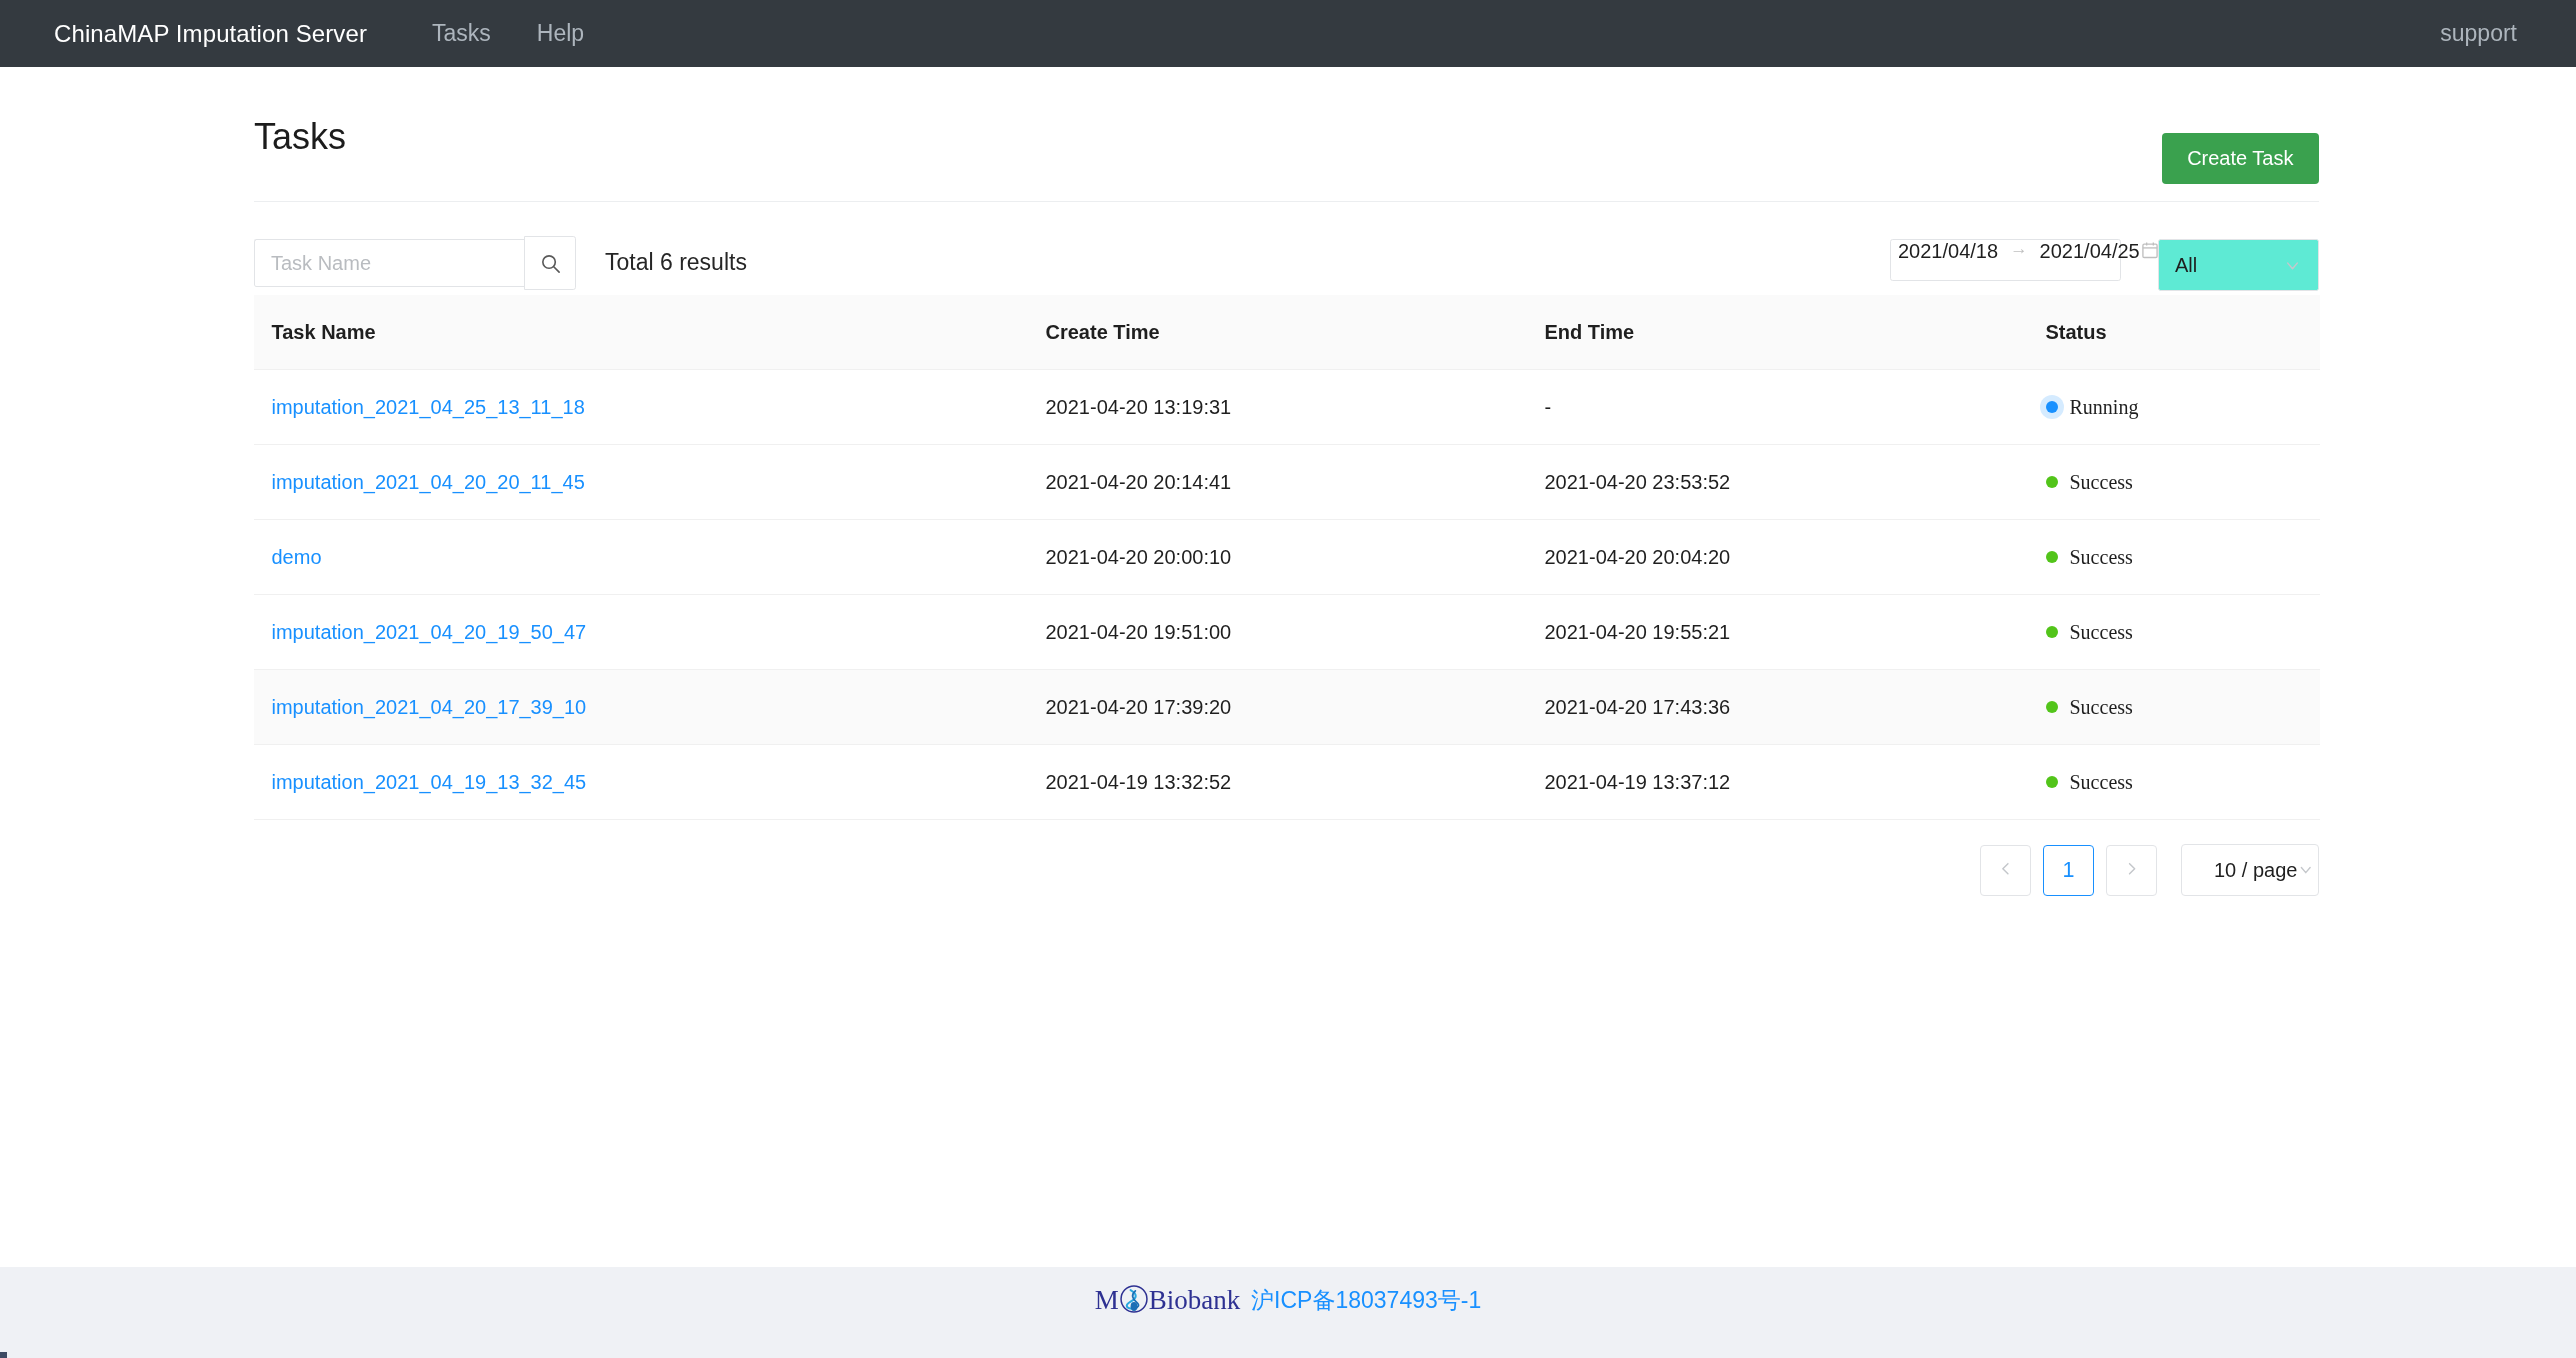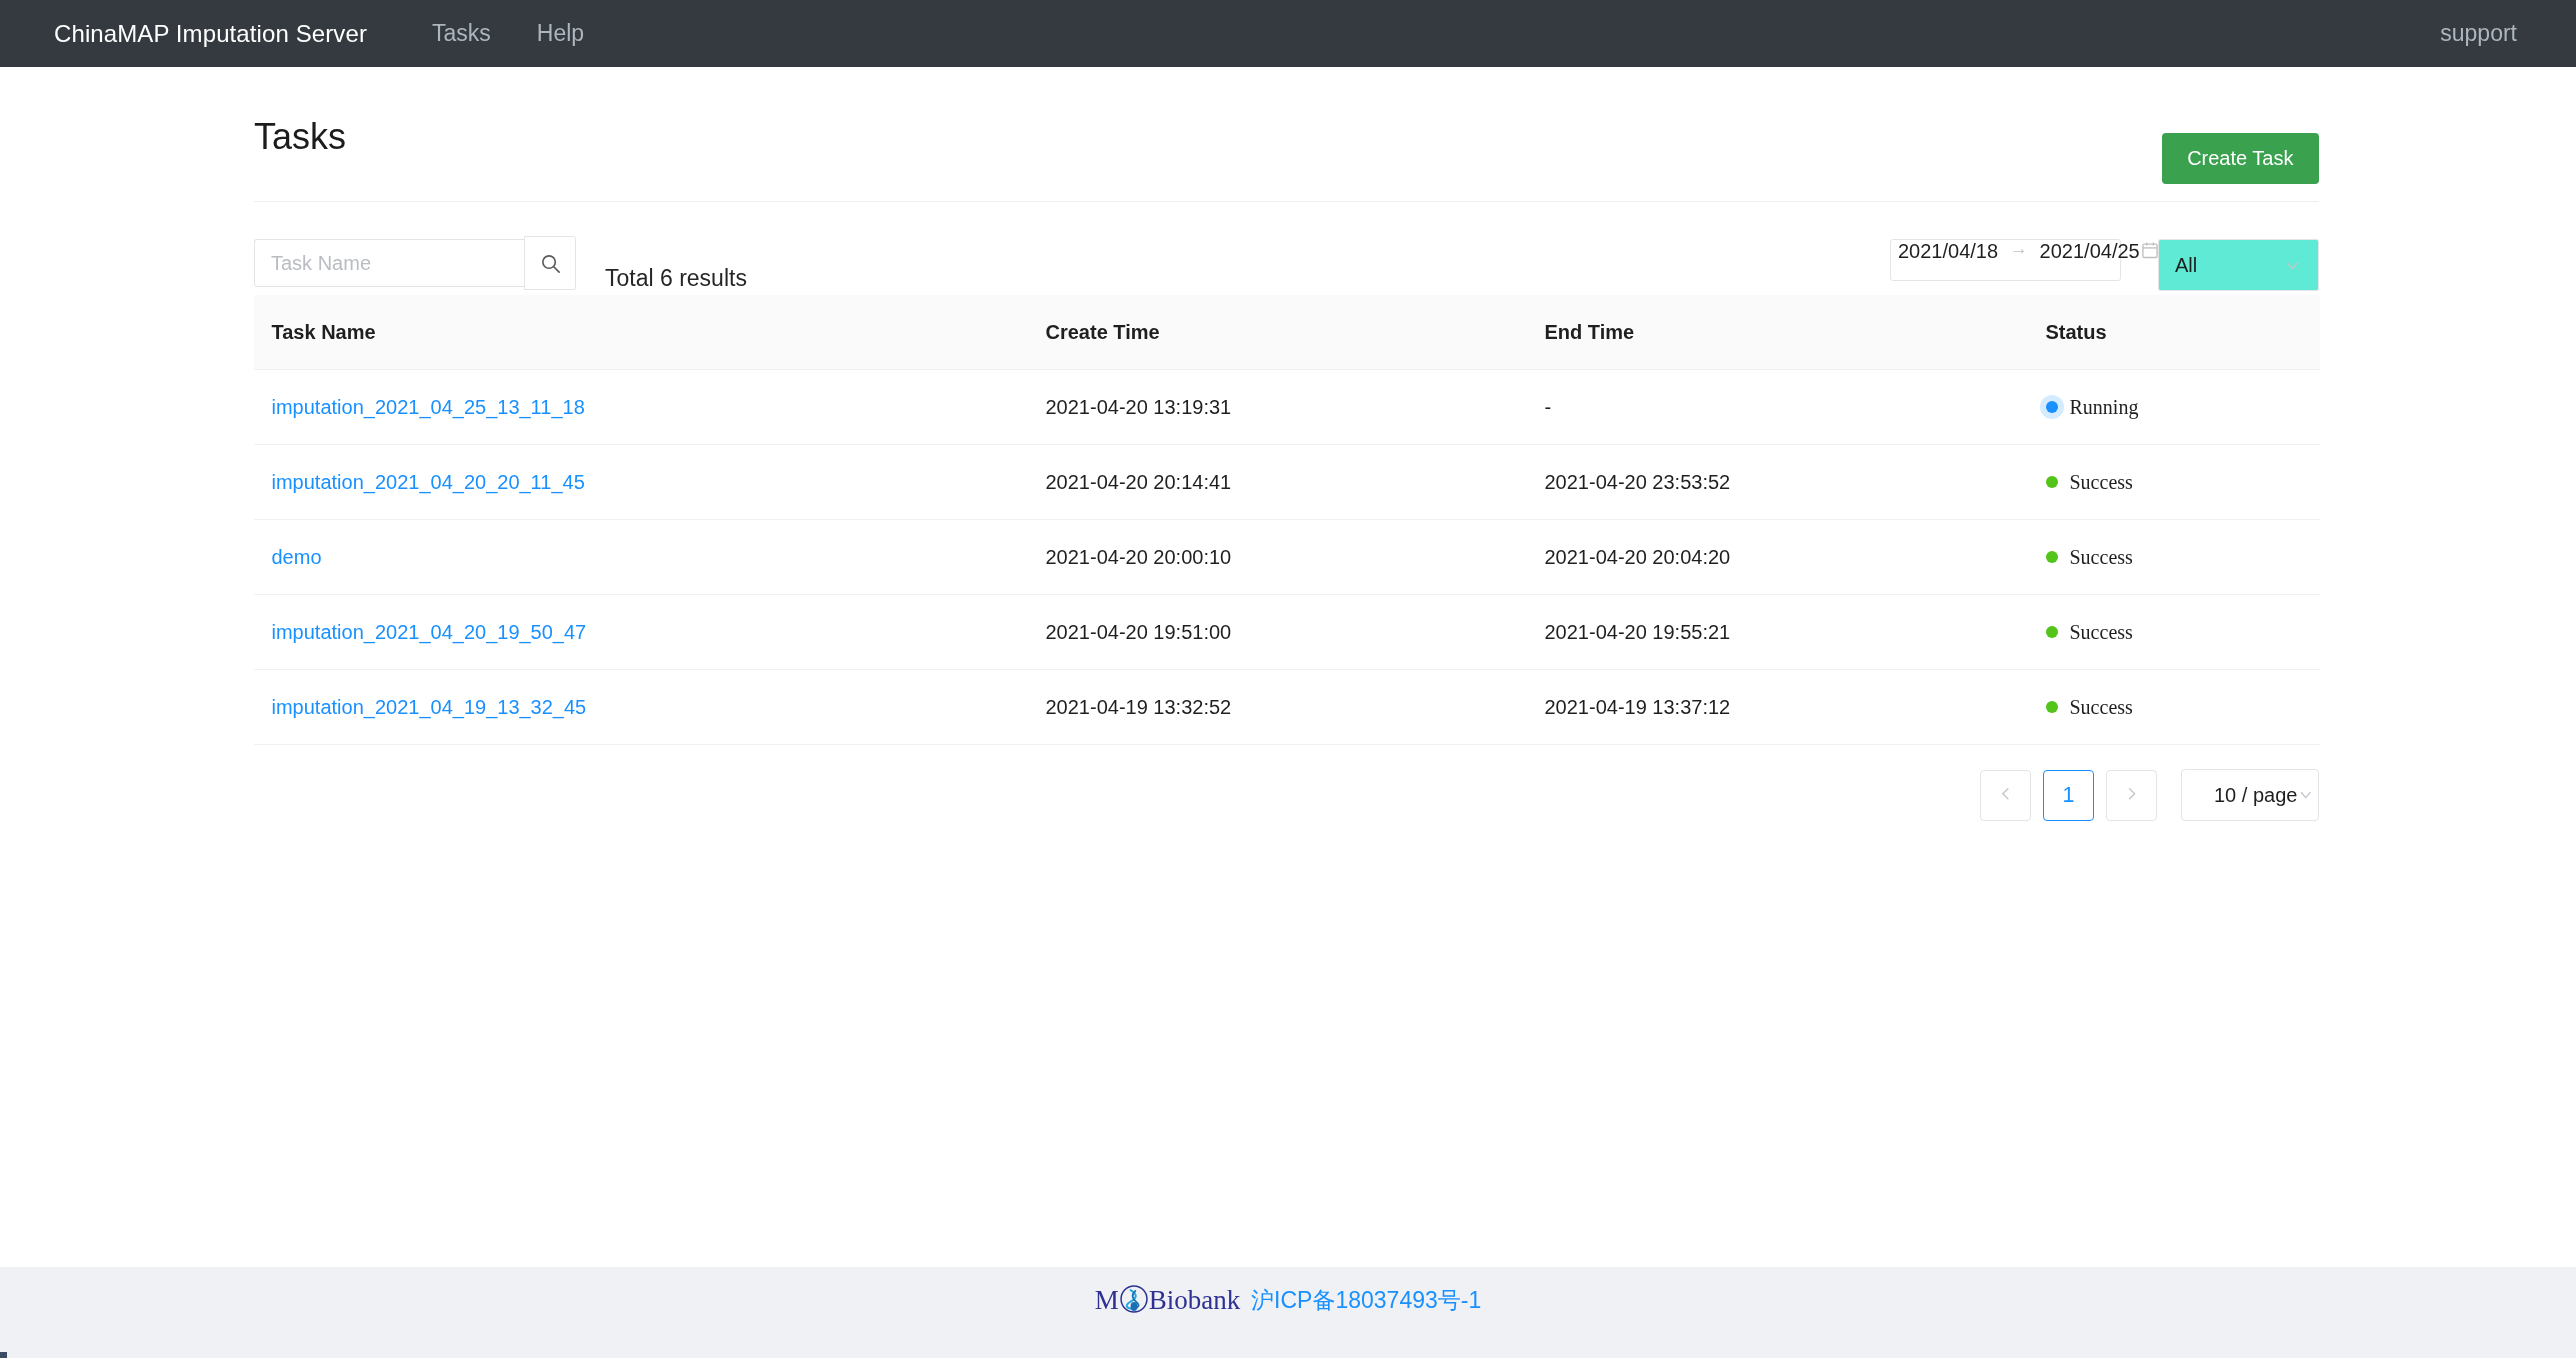--- a/index.html
+++ b/index.html
@@ -158,21 +158,21 @@
     display: flex;
     align-items: center;
     justify-content: center;
     cursor: pointer;
   }
   .search-btn svg { display: block; }
 
   .total-results {
     position: absolute;
     left: 351px;
-    top: 64px;
+    top: 48px;
     font-size: 23px;
     color: #262626;
     white-space: nowrap;
   }
 
   .date-range {
     position: absolute;
     right: 198px;
     top: 38px;
     width: 231px;
@@ -510,20 +510,33 @@
               <td class="td col-end">2021-04-20 19:55:21</td>
               <td class="td col-status">
                 <div class="status-cell">
                   <span class="dot-wrap">
                     <span class="dot success"></span>
                   </span>
                   <span class="status-text">Success</span>
                 </div>
               </td>
             </tr>
+            <tr class="trow hovered">
+              <td class="td col-name"><a class="task-link">imputation_2021_04_20_17_39_10</a></td>
+              <td class="td col-create">2021-04-20 17:39:20</td>
+              <td class="td col-end">2021-04-20 17:43:36</td>
+              <td class="td col-status">
+                <div class="status-cell">
+                  <span class="dot-wrap">
+                    <span class="dot success"></span>
+                  </span>
+                  <span class="status-text">Success</span>
+                </div>
+              </td>
+            </tr>
             <tr class="trow">
               <td class="td col-name"><a class="task-link">imputation_2021_04_19_13_32_45</a></td>
               <td class="td col-create">2021-04-19 13:32:52</td>
               <td class="td col-end">2021-04-19 13:37:12</td>
               <td class="td col-status">
                 <div class="status-cell">
                   <span class="dot-wrap">
                     <span class="dot success"></span>
                   </span>
                   <span class="status-text">Success</span>

